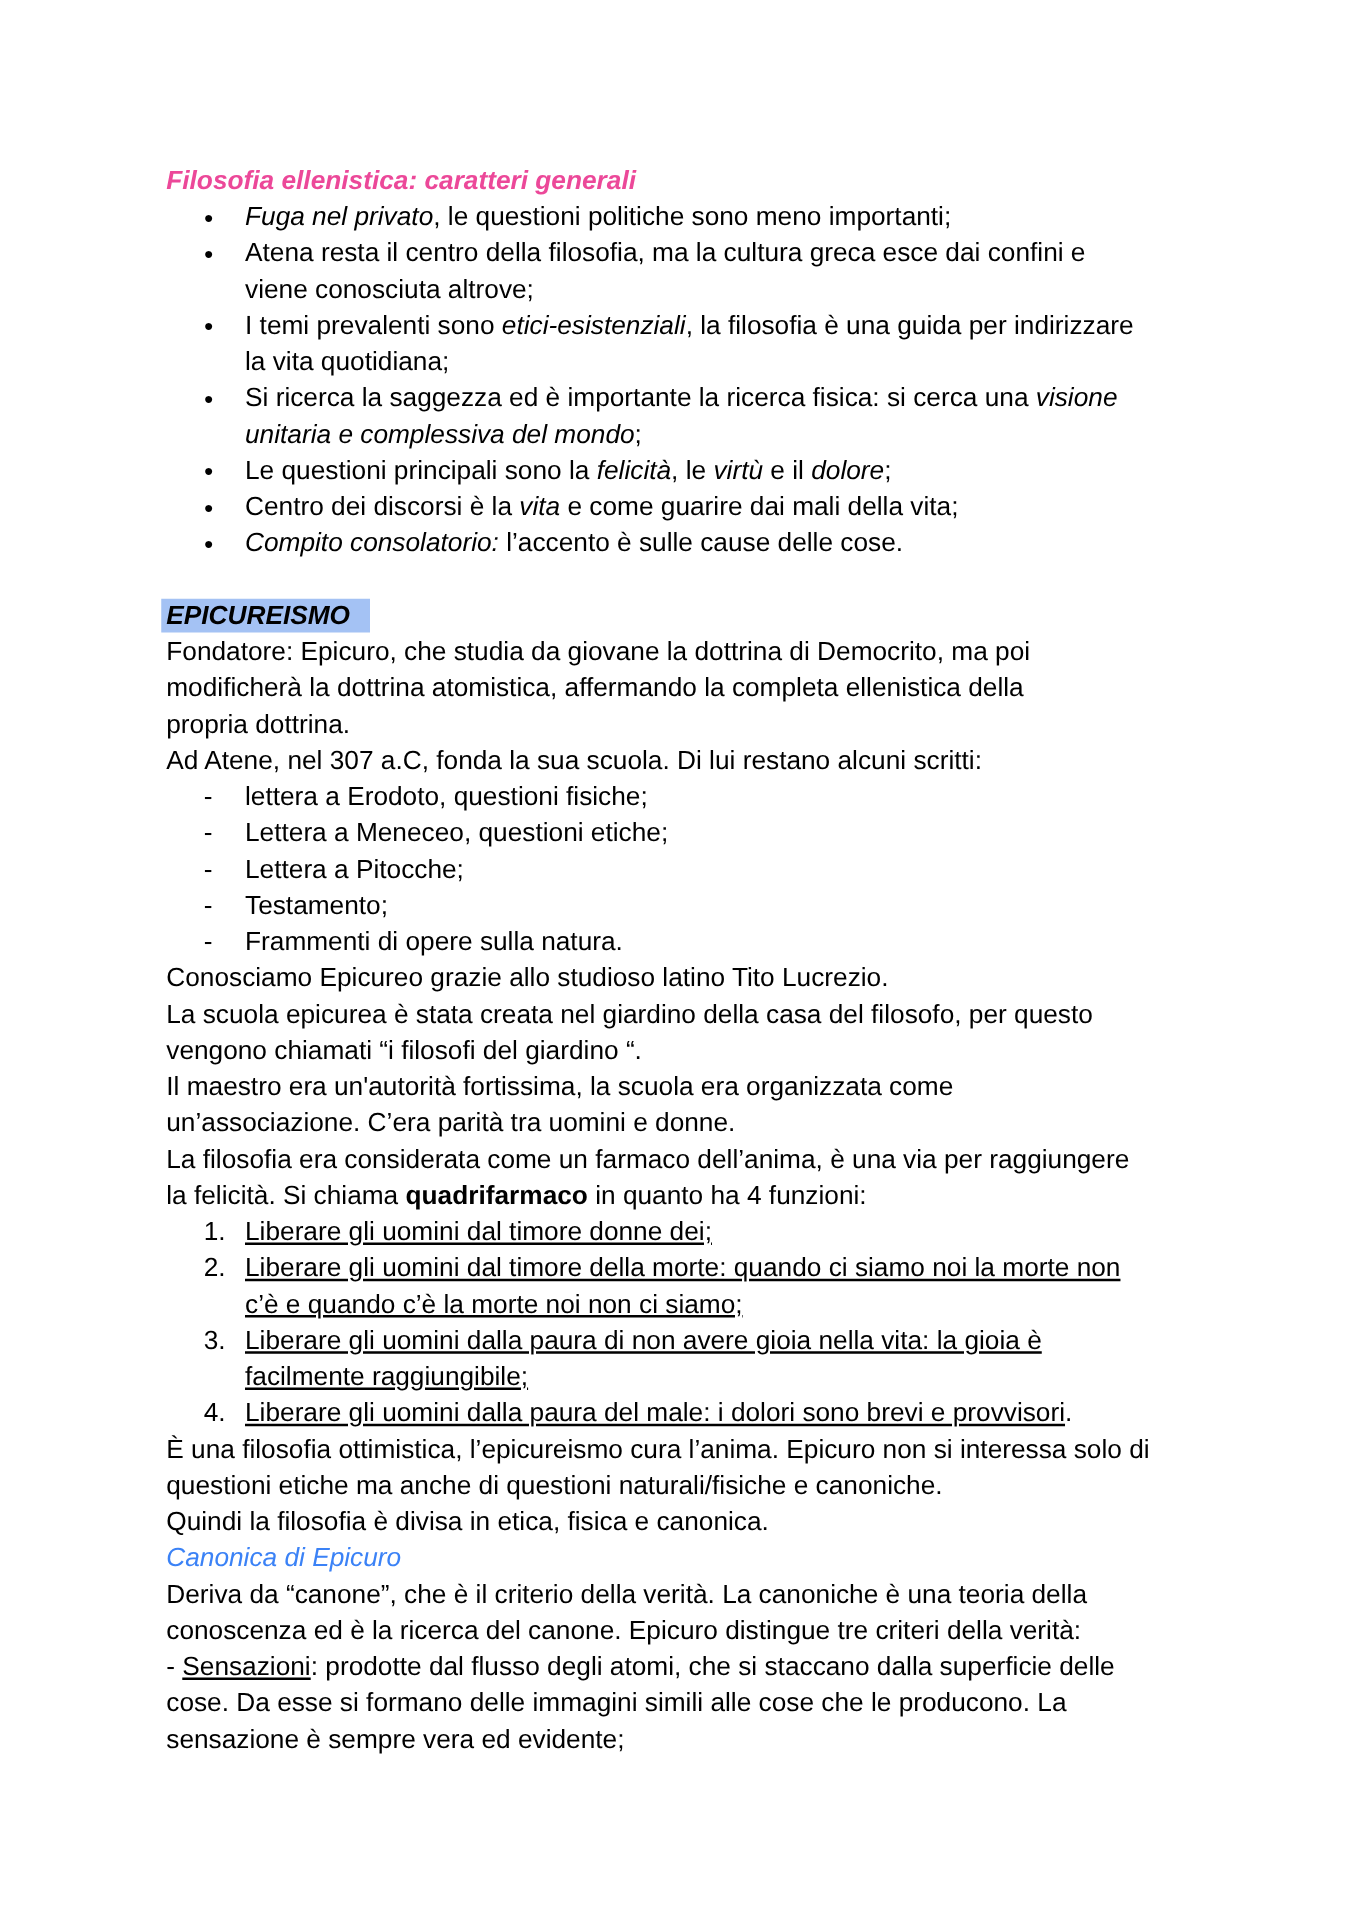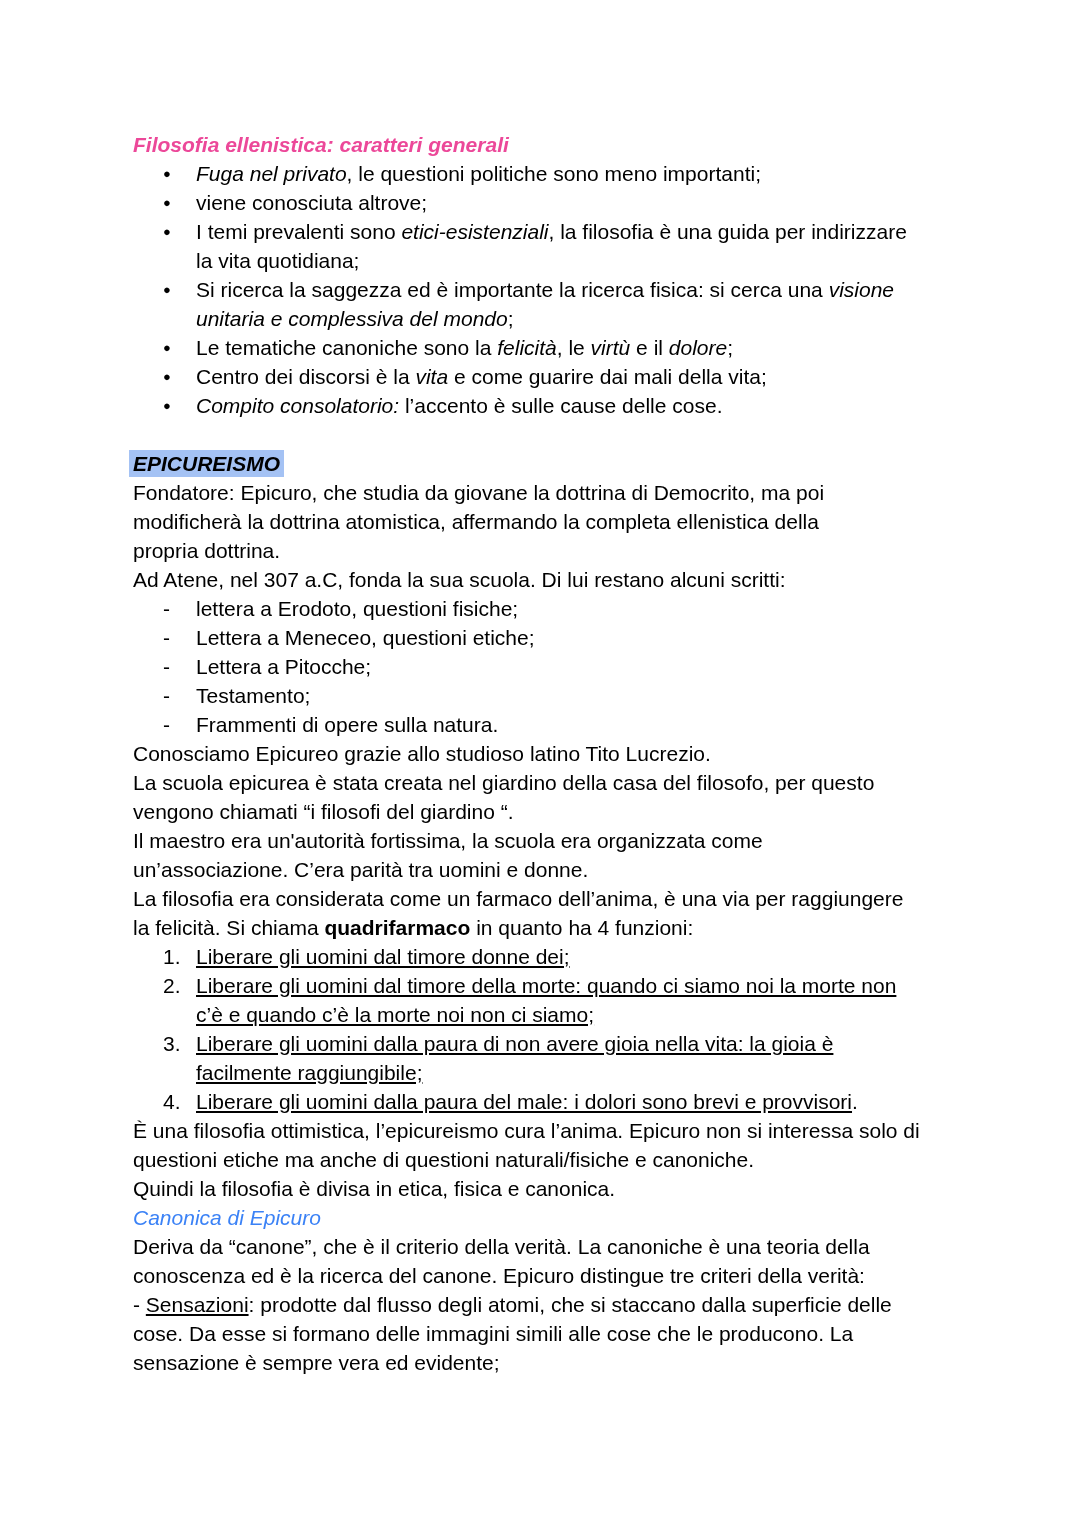--- a/index.html
+++ b/index.html
@@ -41,61 +41,62 @@
     white-space: pre;
   }
   .marker-bullet {
     font-size: 13px;
   }
   .st-i { font-style: italic; }
   .st-b { font-weight: bold; }
   .st-u { text-decoration: underline; }
   .st-h {
     background: #a4c2f4;
-    padding: 2px 4px 2px 4px;
+    padding: 2px 16px 2px 4px;
     margin-left: -4px;
     font-style: italic;
   }
 </style>
 </head>
 <body>
 
 <div class="content">
     <div class="line" style="color: #ec4899;"><span class="st-b st-i">Filosofia ellenistica: caratteri generali</span></div>
     <div>
       <div class="li">
         <span class="marker marker-bullet">●</span>
         <div>
           <div class="line"><span class="st-i">Fuga nel privato</span><span>, le questioni politiche sono meno importanti;</span></div>
         </div>
       </div>
       <div class="li">
         <span class="marker marker-bullet">●</span>
         <div>
+          <div class="line"><span>Atena resta il centro della filosofia, ma la cultura greca esce dai confini e</span></div>
           <div class="line"><span>viene conosciuta altrove;</span></div>
         </div>
       </div>
       <div class="li">
         <span class="marker marker-bullet">●</span>
         <div>
           <div class="line"><span>I temi prevalenti sono </span><span class="st-i">etici-esistenziali</span><span>, la filosofia è una guida per indirizzare</span></div>
           <div class="line"><span>la vita quotidiana;</span></div>
         </div>
       </div>
       <div class="li">
         <span class="marker marker-bullet">●</span>
         <div>
           <div class="line"><span>Si ricerca la saggezza ed è importante la ricerca fisica: si cerca una </span><span class="st-i">visione</span></div>
           <div class="line"><span class="st-i">unitaria e complessiva del mondo</span><span>;</span></div>
         </div>
       </div>
       <div class="li">
         <span class="marker marker-bullet">●</span>
         <div>
-          <div class="line"><span>Le tematiche canoniche sono la </span><span class="st-i">felicità</span><span>, le </span><span class="st-i">virtù</span><span> e il </span><span class="st-i">dolore</span><span>;</span></div>
+          <div class="line"><span>Le questioni principali sono la </span><span class="st-i">felicità</span><span>, le </span><span class="st-i">virtù</span><span> e il </span><span class="st-i">dolore</span><span>;</span></div>
         </div>
       </div>
       <div class="li">
         <span class="marker marker-bullet">●</span>
         <div>
           <div class="line"><span>Centro dei discorsi è la </span><span class="st-i">vita</span><span> e come guarire dai mali della vita;</span></div>
         </div>
       </div>
       <div class="li">
         <span class="marker marker-bullet">●</span>

